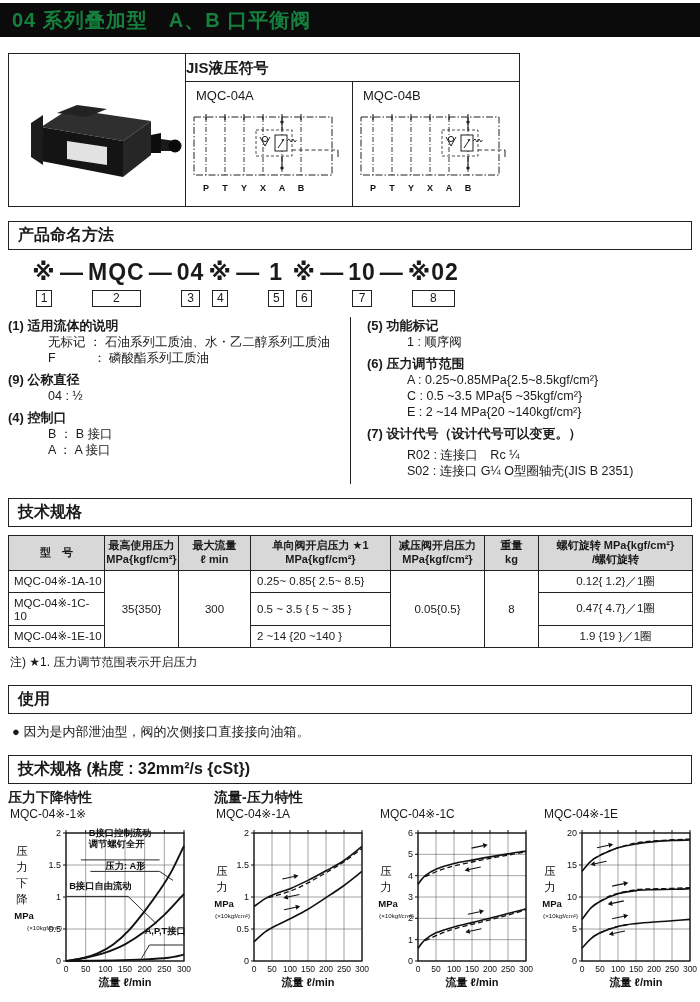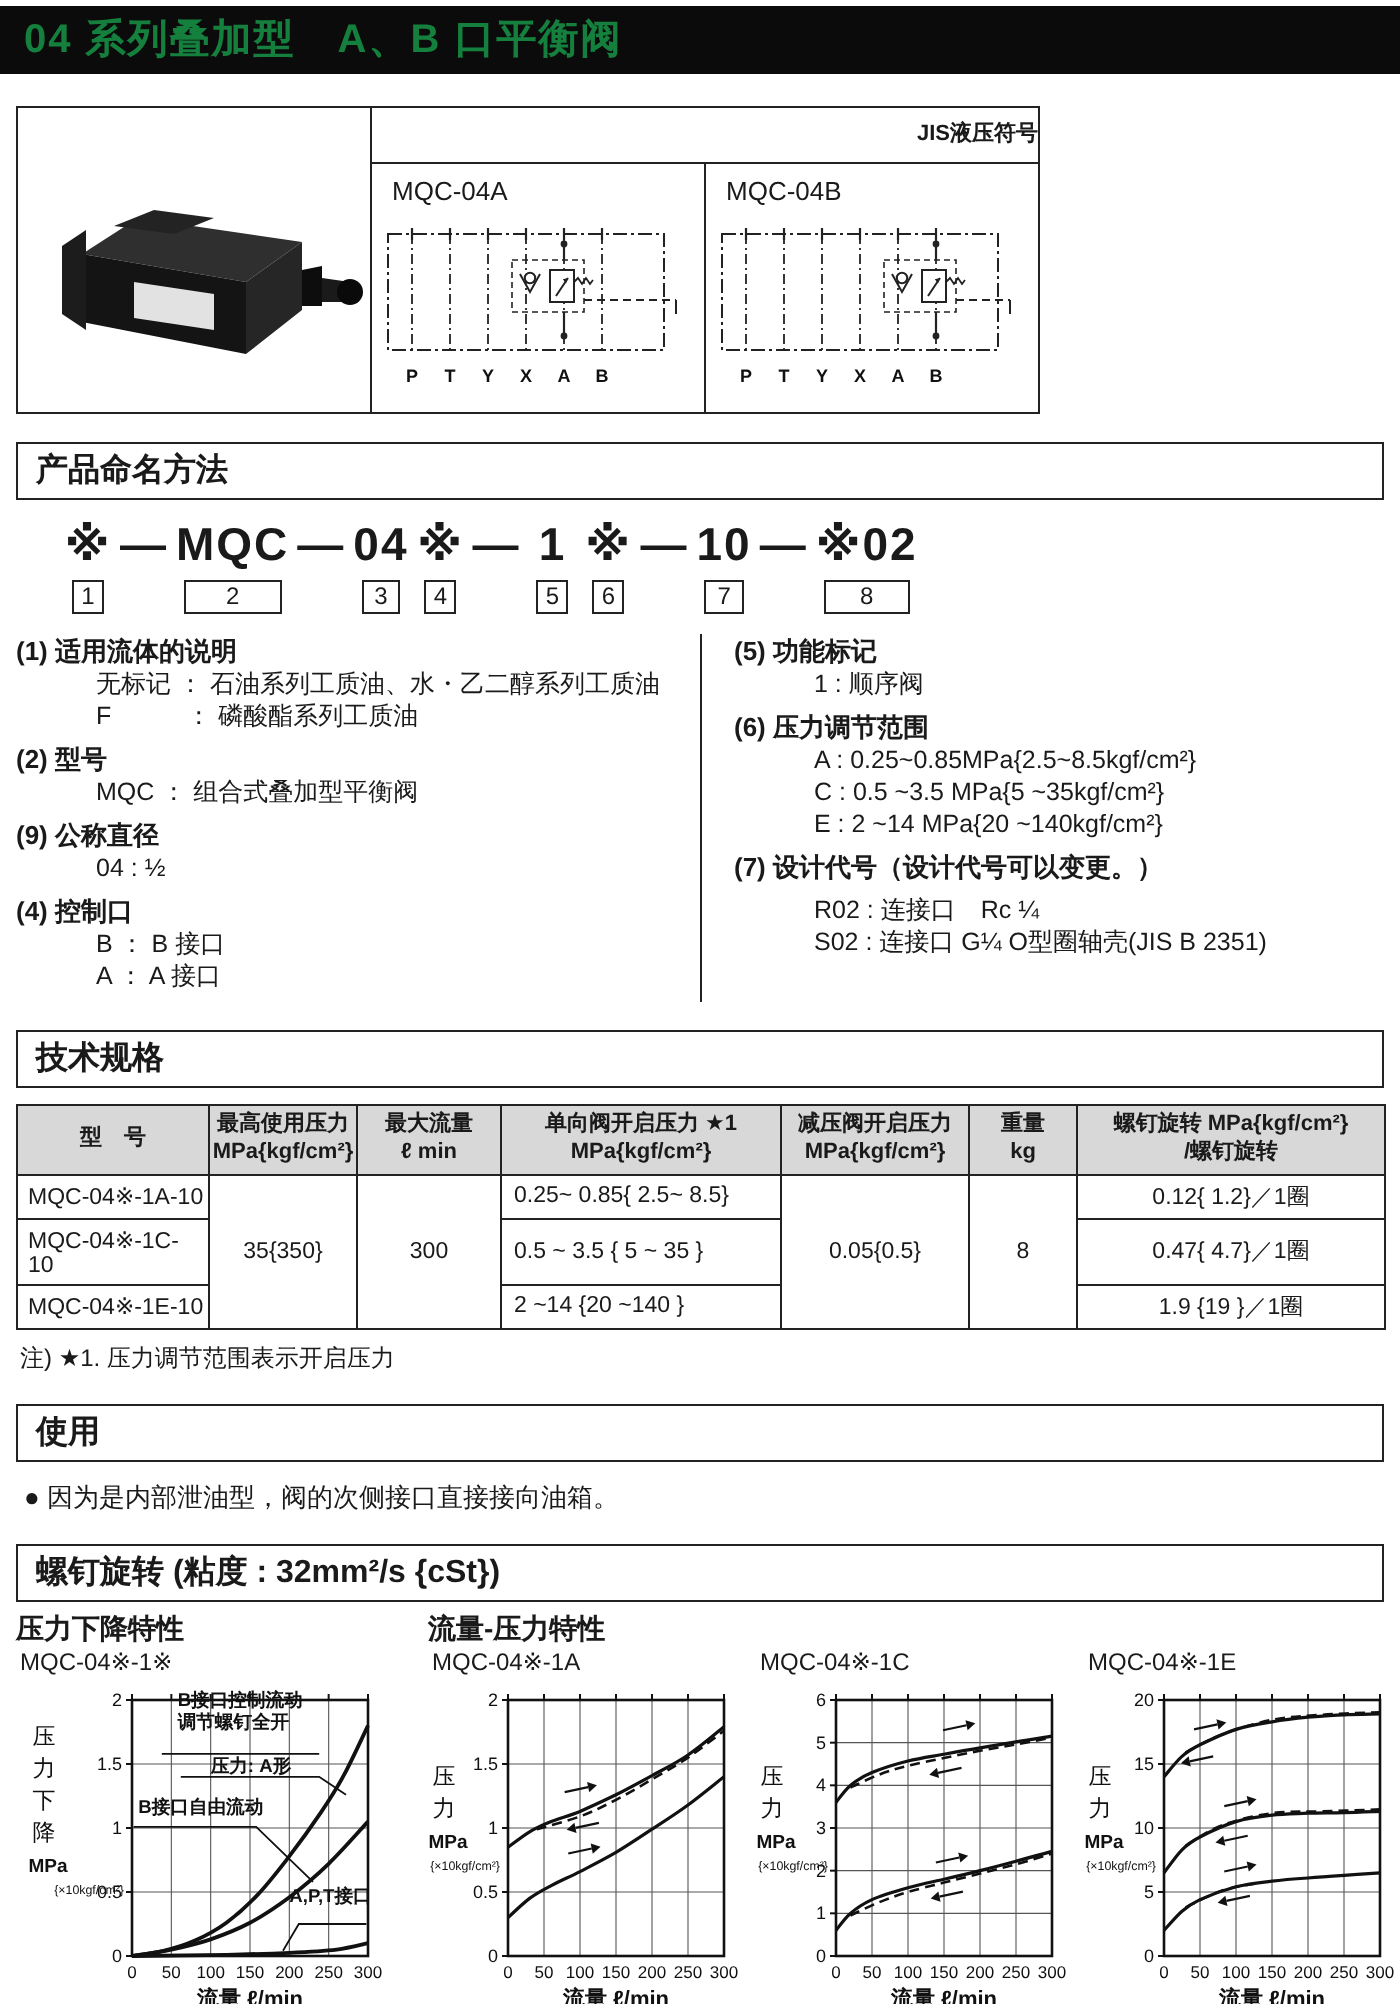--- a/index.html
+++ b/index.html
@@ -1,21 +1,21 @@
 <!DOCTYPE html>
 <html><head>
 <meta charset="utf-8">
 <style>
   html,body{margin:0;padding:0;background:#ffffff;}
   body{width:700px;height:1002px;overflow:hidden;font-family:"Liberation Sans","DejaVu Sans",sans-serif;color:#1a1a1a;}
   .titlebar{margin-top:3px;height:34px;line-height:34px;background:#0b0b0b;color:#15803d;font-size:20px;font-weight:bold;padding-left:12px;letter-spacing:1px;}
   .photo-jis{margin:16px 0 0 8px;width:510px;height:152px;border:1px solid #222;display:flex;}
   .photo-cell{width:176px;border-right:1px solid #222;display:flex;align-items:center;justify-content:center;}
   .jis-cell{flex:1;display:flex;flex-direction:column;}
-  .jis-header{height:27px;line-height:27px;text-align:right;font-weight:bold;font-size:11px;border-bottom:1px solid #222;}
+  .jis-header{height:27px;line-height:27px;text-align:left;font-weight:bold;font-size:15px;border-bottom:1px solid #222;}
   .jis-body{flex:1;display:flex;}
   .jis-col{width:50%;}
   .jis-col.first{border-right:1px solid #222;}
   .jis-model{padding:6px 0 0 10px;font-size:13px;}
   .section-header{margin:14px 8px 0 8px;border:1px solid #222;font-size:16px;font-weight:bold;padding:3px 9px;}
   .code-row{margin:9px 0 0 30px;display:flex;align-items:flex-start;}
   .seg{display:flex;flex-direction:column;align-items:center;padding:0 2px;}
   .seg-text{font-size:23px;font-weight:bold;letter-spacing:1px;line-height:26px;}
   .seg-box{align-self:stretch;margin:5px 4px 0 4px;border:1px solid #222;font-size:12px;line-height:15px;text-align:center;min-width:14px;}
   .naming-cols{margin:10px 8px 0 8px;display:flex;}
@@ -188,24 +188,20 @@
     </div>
   </div>
 <div class="naming-cols">
   <div class="ncol" id="naming-left">
       <div class="nitem">
         <div class="nitem-title">(1) 适用流体的说明</div>
         <div class="nitem-line">无标记 ： 石油系列工质油、水・乙二醇系列工质油</div>
         <div class="nitem-line">F　　　： 磷酸酯系列工质油</div>
       </div>
       <div class="nitem">
-        <div class="nitem-title">(2) 型号</div>
-        <div class="nitem-line">MQC ： 组合式叠加型平衡阀</div>
-      </div>
-      <div class="nitem">
         <div class="nitem-title">(9) 公称直径</div>
         <div class="nitem-line">04 : ½</div>
       </div>
       <div class="nitem">
         <div class="nitem-title">(4) 控制口</div>
         <div class="nitem-line">B ： B 接口</div>
         <div class="nitem-line">A ： A 接口</div>
       </div>
     </div>
   <div class="ncol right" id="naming-right">
@@ -292,21 +288,21 @@
       <td class="open">2  ~14  {20 ~140 }</td>
       <td>1.9 {19 }／1圈</td>
     </tr>
   </tbody>
 </table>
 <div class="note-line">注) ★1. 压力调节范围表示开启压力</div>
 
 <div class="section-header">使用</div>
 <div class="bullet-line">● 因为是内部泄油型，阀的次侧接口直接接向油箱。</div>
 
-<div class="section-header">螺钉旋转  (粘度 : 32mm²/s {cSt})</div>
+<div class="section-header">技术规格  (粘度 : 32mm²/s {cSt})</div>
 <div class="charts" id="charts">
     <div class="chart" style="width: 206px;">
       <div class="chart-title">压力下降特性</div>
       <div class="chart-subtitle">MQC-04※-1※</div>
       <svg width="206" height="174" viewBox="0 0 206 174">
         <line x1="64" y1="10" x2="64" y2="138" stroke="#555" stroke-width="0.55"></line>
         <line x1="64" y1="7" x2="64" y2="10" stroke="#111" stroke-width="1"></line>
         <text x="64" y="149" text-anchor="middle" font-size="8.5" fill="#111">0</text>
         <line x1="83.66666666666666" y1="10" x2="83.66666666666666" y2="138" stroke="#555" stroke-width="0.55"></line>
         <line x1="83.66666666666666" y1="7" x2="83.66666666666666" y2="10" stroke="#111" stroke-width="1"></line>

